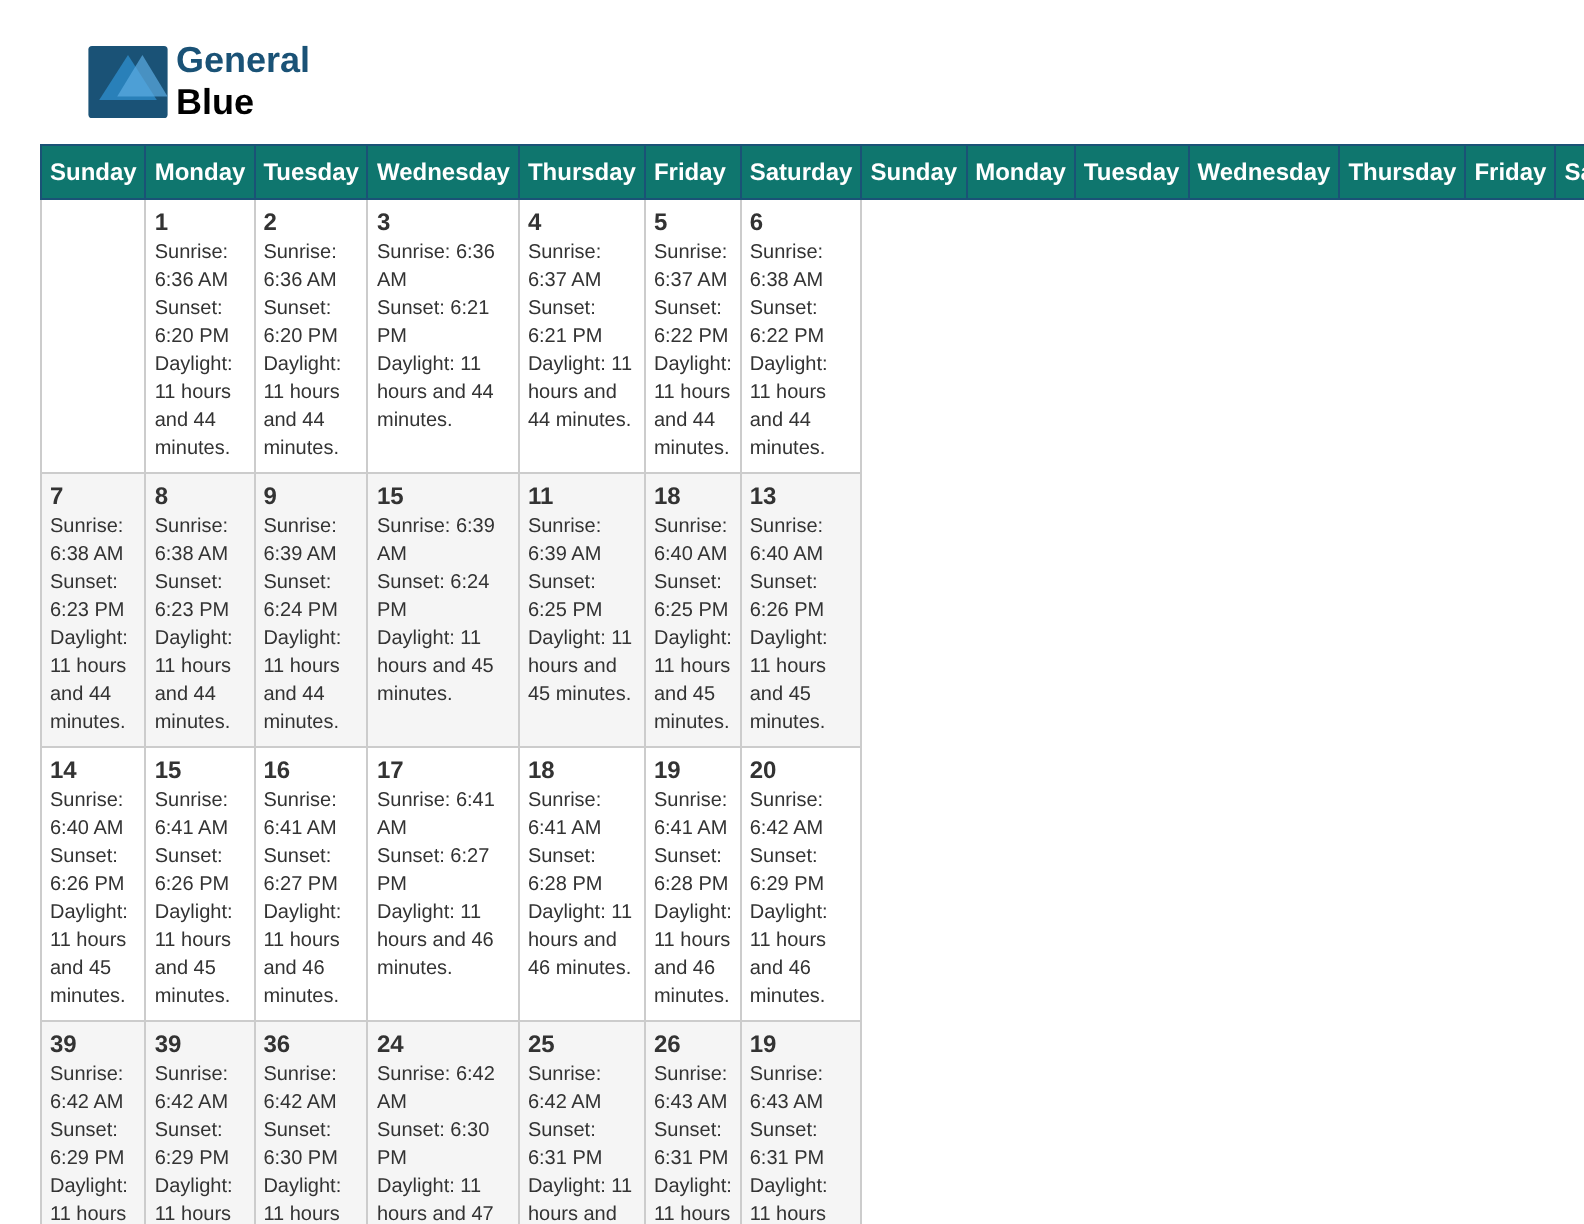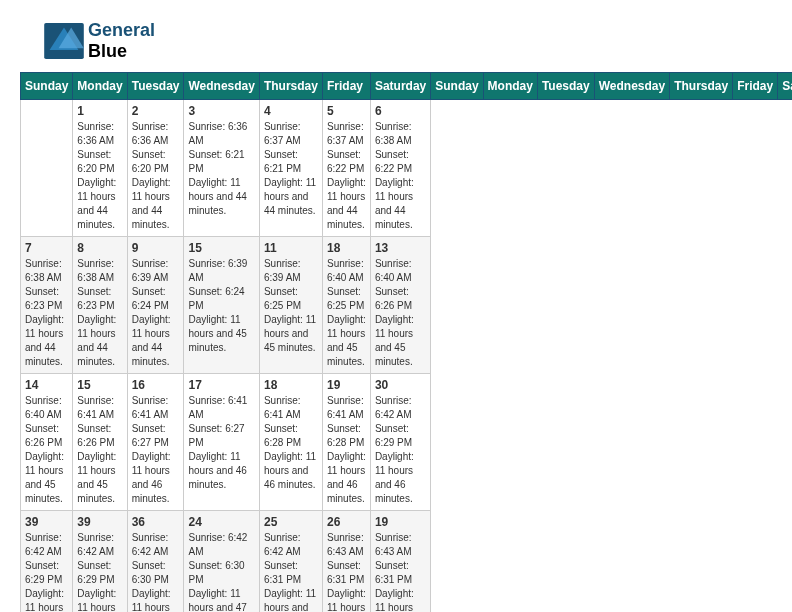--- a/index.html
+++ b/index.html
@@ -198,21 +198,21 @@
         </td>
         <td>
           <div class="day-number">18</div>
           <div class="day-info">Sunrise: 6:41 AM<br>Sunset: 6:28 PM<br>Daylight: 11 hours and 46 minutes.</div>
         </td>
         <td>
           <div class="day-number">19</div>
           <div class="day-info">Sunrise: 6:41 AM<br>Sunset: 6:28 PM<br>Daylight: 11 hours and 46 minutes.</div>
         </td>
         <td>
-          <div class="day-number">30</div>
+          <div class="day-number">20</div>
           <div class="day-info">Sunrise: 6:42 AM<br>Sunset: 6:29 PM<br>Daylight: 11 hours and 46 minutes.</div>
         </td>
       </tr>
       <tr>
         <td>
           <div class="day-number">39</div>
           <div class="day-info">Sunrise: 6:42 AM<br>Sunset: 6:29 PM<br>Daylight: 11 hours and 47 minutes.</div>
         </td>
         <td>
           <div class="day-number">39</div>

